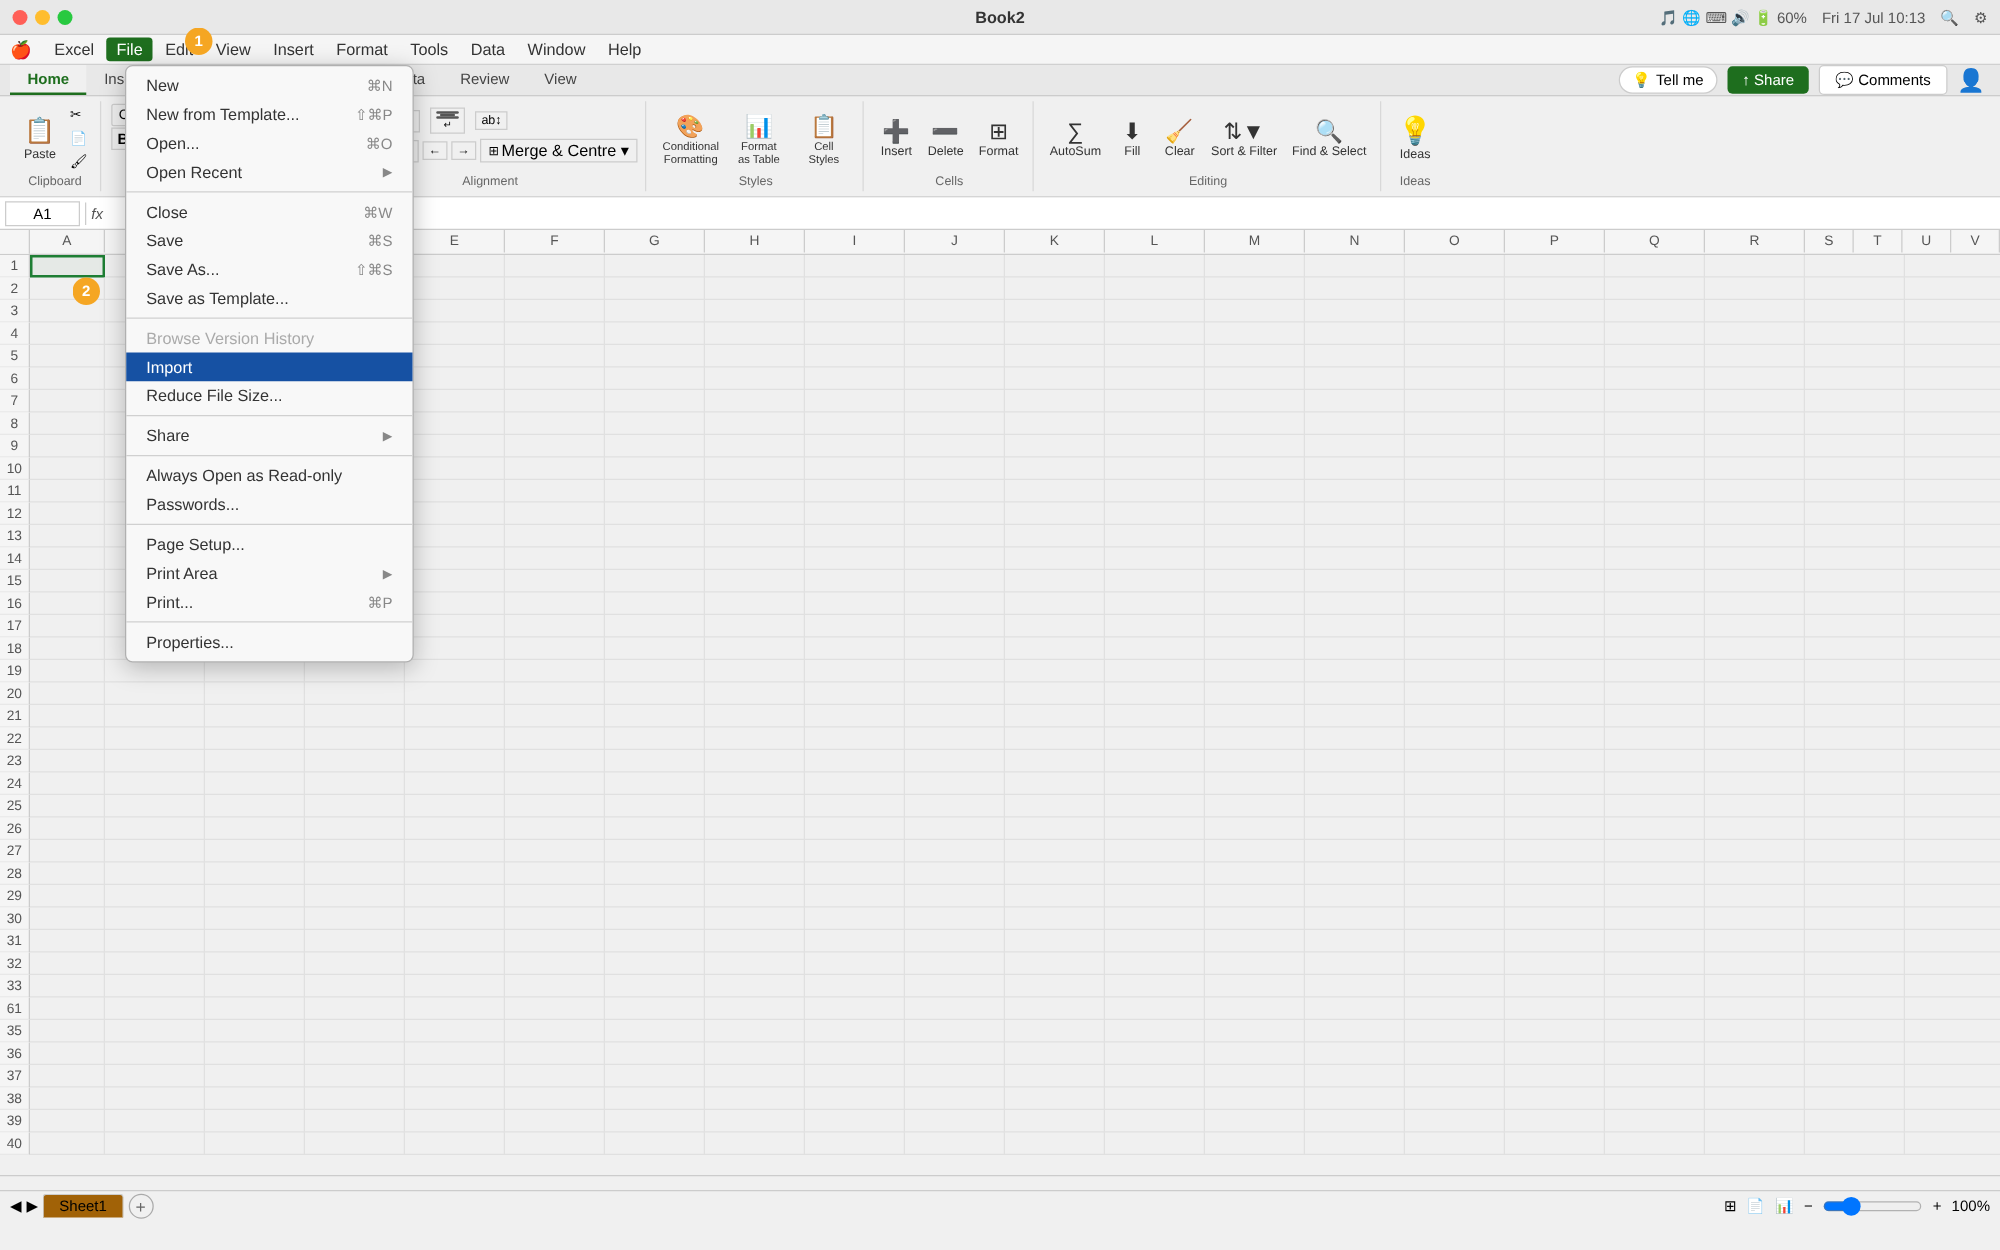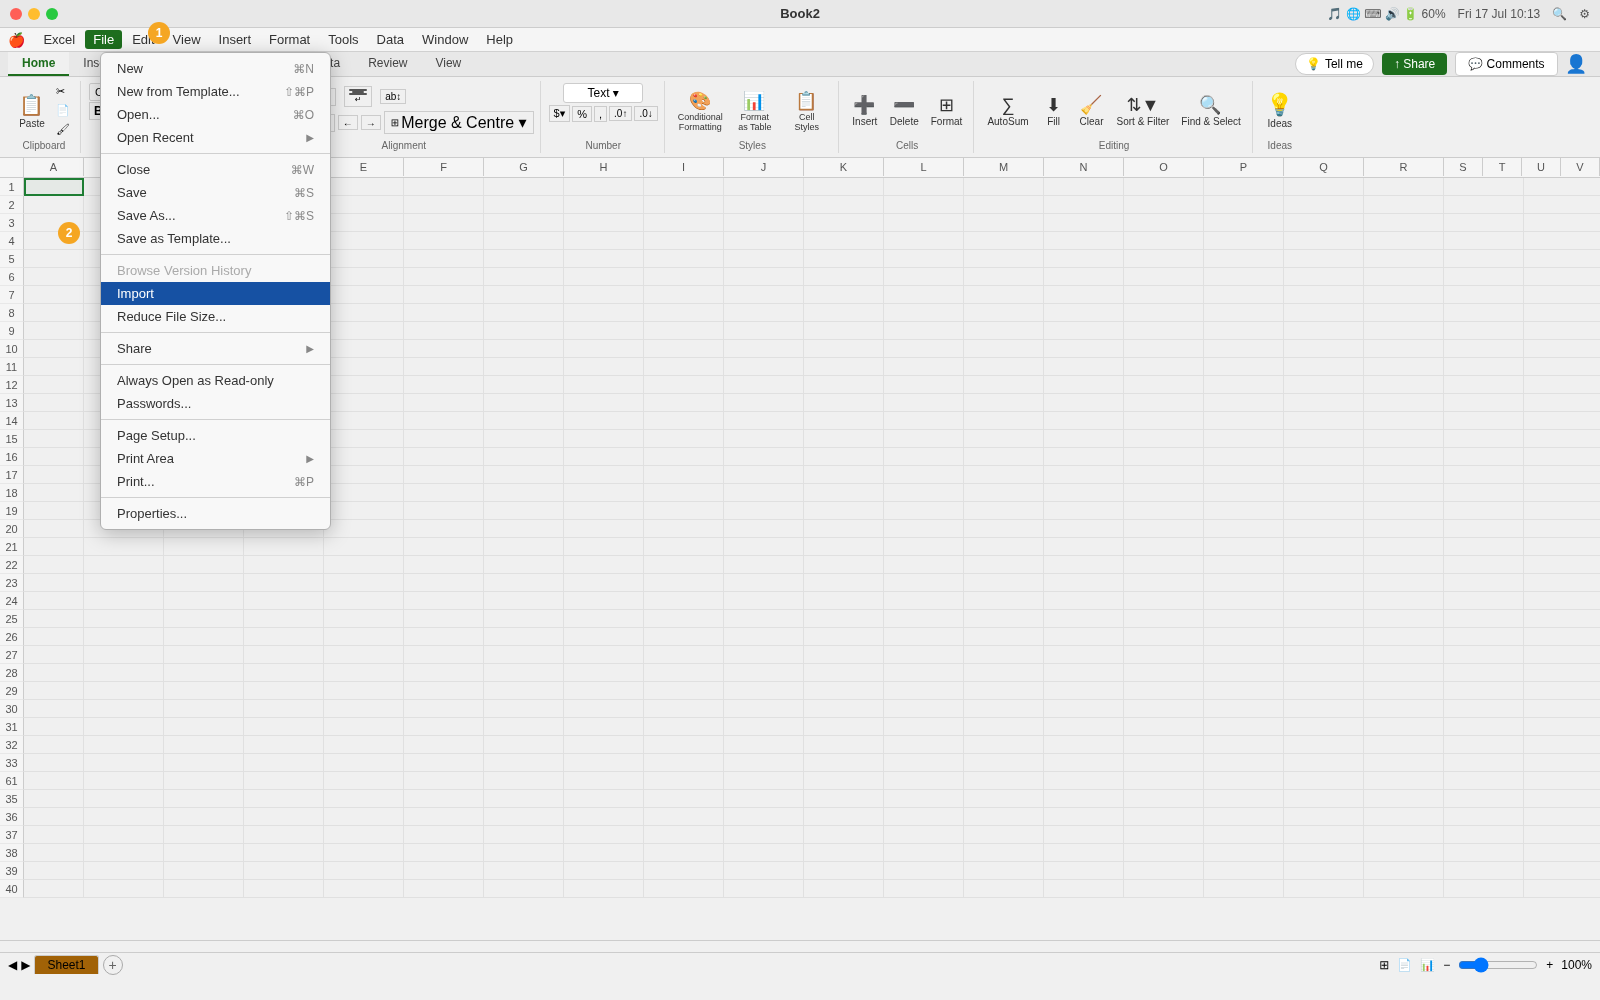--- a/index.html
+++ b/index.html
@@ -559,42 +559,27 @@
             <span style="border:1px solid #ccc;padding:1px 4px;cursor:pointer;font-size:10px;">ab↕</span>
           </div>
           <div style="display:flex;align-items:center;gap:3px;">
             <span style="border:1px solid #ccc;padding:1px 4px;cursor:pointer;">≡</span>
             <span style="border:1px solid #ccc;padding:1px 4px;cursor:pointer;">☰</span>
             <span style="border:1px solid #ccc;padding:1px 4px;cursor:pointer;">≡</span>
             <span style="border:1px solid #ccc;padding:1px 4px;cursor:pointer;font-size:10px;">←</span>
             <span style="border:1px solid #ccc;padding:1px 4px;cursor:pointer;font-size:10px;">→</span>
             <div style="border:1px solid #ccc;padding:1px 6px;cursor:pointer;font-size:10px;display:flex;align-items:center;gap:2px;">
               <span>⊞</span>
-              <span style="font-size:16px;text-align:center;">Merge &amp; Centre ▾</span>
+              <span style="font-size:13px;text-align:center;">Merge &amp; Centre ▾</span>
             </div>
           </div>
         </div>
         <div class="ribbon-group-label">Alignment</div>
       </div>
 
-      <div class="ribbon-group" style="min-width:100px;">
-        <div class="ribbon-group-items" style="flex-direction:column;gap:2px;">
-          <div class="number-format-box">
-            <span>Text</span> ▾
-          </div>
-          <div style="display:flex;align-items:center;gap:2px;">
-            <span style="border:1px solid #ccc;padding:1px 4px;cursor:pointer;font-size:11px;">$▾</span>
-            <span style="border:1px solid #ccc;padding:1px 4px;cursor:pointer;font-size:11px;">%</span>
-            <span style="border:1px solid #ccc;padding:1px 4px;cursor:pointer;font-size:11px;">,</span>
-            <span style="border:1px solid #ccc;padding:1px 4px;cursor:pointer;font-size:10px;">.0↑</span>
-            <span style="border:1px solid #ccc;padding:1px 4px;cursor:pointer;font-size:10px;">.0↓</span>
-          </div>
-        </div>
-        <div class="ribbon-group-label">Number</div>
-      </div>
 
       <div class="ribbon-group" style="min-width:170px;">
         <div class="ribbon-group-items">
           <div class="ribbon-btn" style="font-size:10px;min-width:50px;">
             <span style="font-size:18px;">🎨</span>
             <span style="font-size:9px;text-align:center;">Conditional<br>Formatting</span>
           </div>
           <div class="ribbon-btn" style="font-size:10px;min-width:50px;">
             <span style="font-size:18px;">📊</span>
             <span style="font-size:9px;text-align:center;">Format<br>as Table</span>
@@ -656,20 +641,26 @@
           <div class="ribbon-btn">
             <span style="font-size:22px;">💡</span>
             <span>Ideas</span>
           </div>
         </div>
         <div class="ribbon-group-label">Ideas</div>
       </div>
     </div>
   </div>
 
+  <div class="formula-bar">
+    <input class="cell-ref-box" value="A1" style="">
+    <div class="formula-bar-divider"></div>
+    <span style="color:#555;font-size:12px;font-style:italic;">fx</span>
+    <input class="formula-input" value="" style="">
+  </div>
 
   <div class="spreadsheet-body">
     <div class="grid-full">
 
       <div class="grid-header-row">
         <div class="corner-cell"></div>
         <div class="col-header col-a">A</div>
         <div class="col-header col-b">B</div>
         <div class="col-header col-c">C</div>
         <div class="col-header col-d">D</div>

